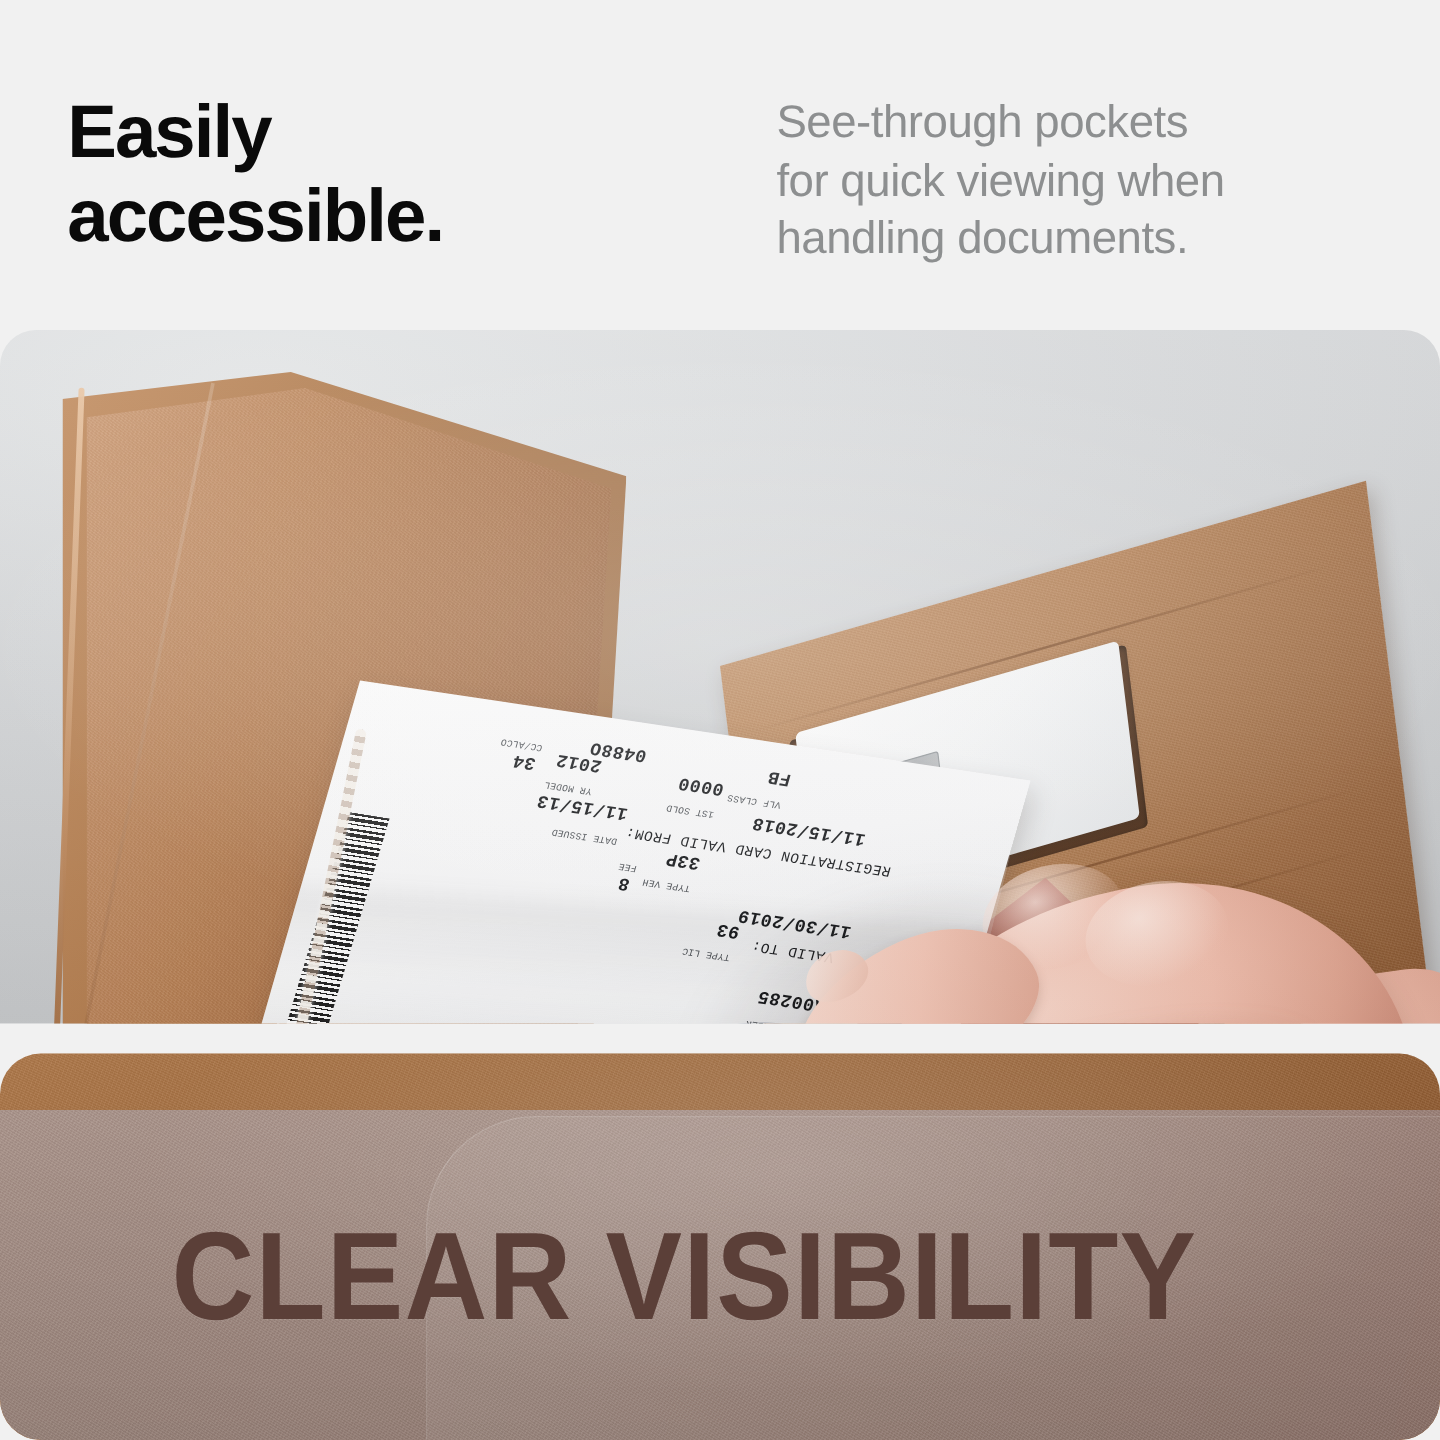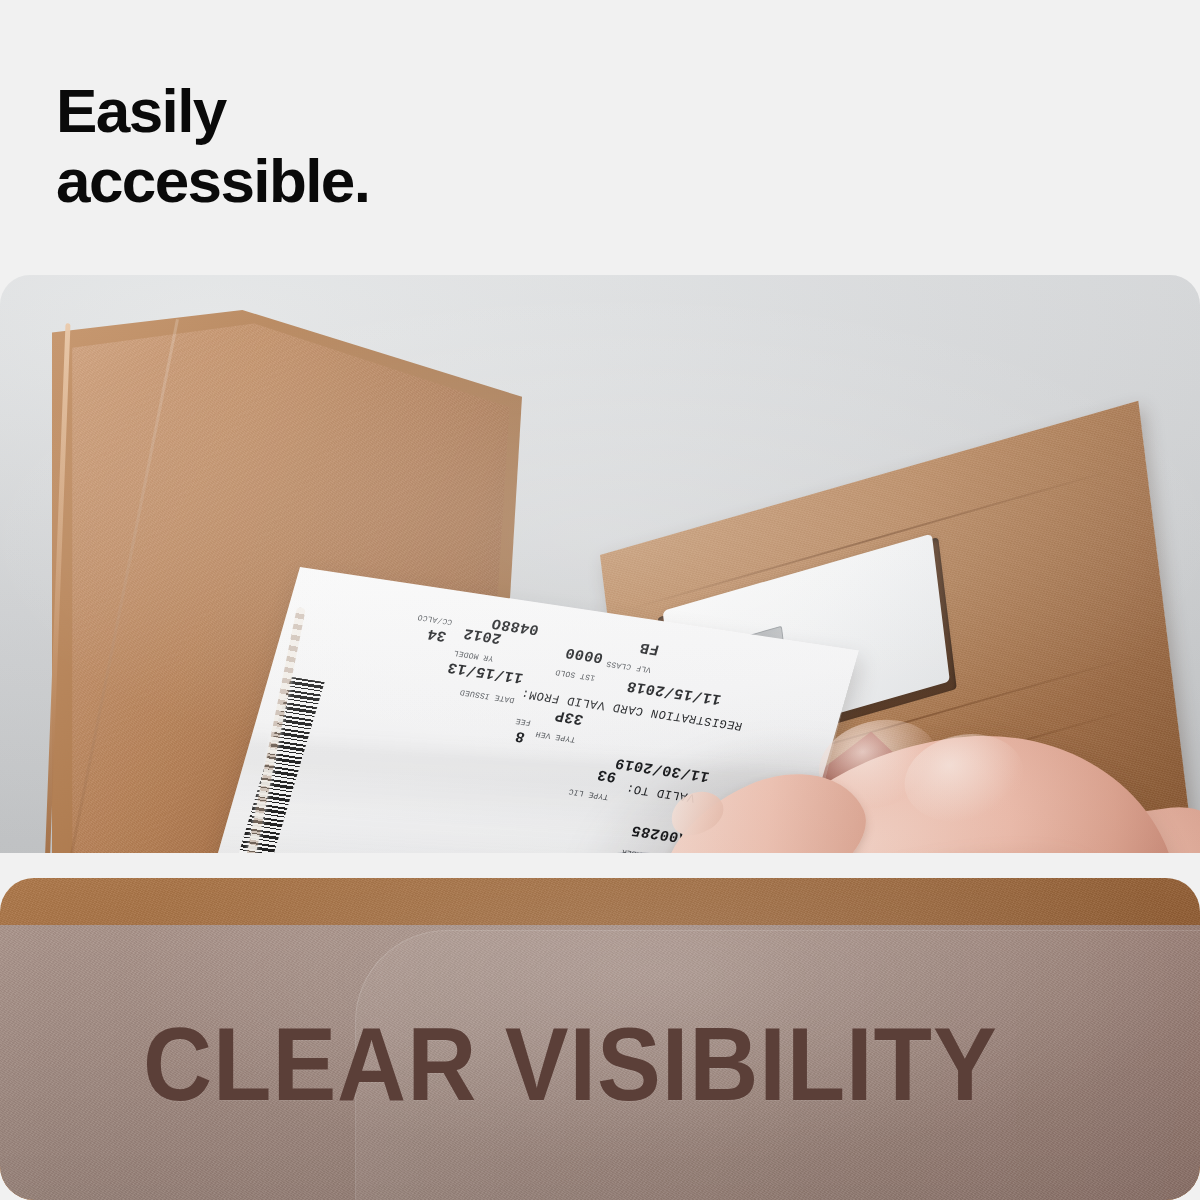--- a/index.html
+++ b/index.html
@@ -440,20 +440,23 @@
   }
 </style>
 </head>
 <body>
 
 <div class="page">
 
   <div class="header">
     <h1 class="headline">Easily
 accessible.</h1>
+    <p class="subhead">See-through pockets
+for quick viewing when
+handling documents.</p>
   </div>
 
   <div class="photo-panel">
 
     <div class="flap-outer"></div>
     <div class="flap-inner"></div>
     <div class="flap-texture"></div>
     <div class="flap-sheen"></div>
     <div class="flap-fold"></div>
     <div class="flap-edge-hi"></div>

